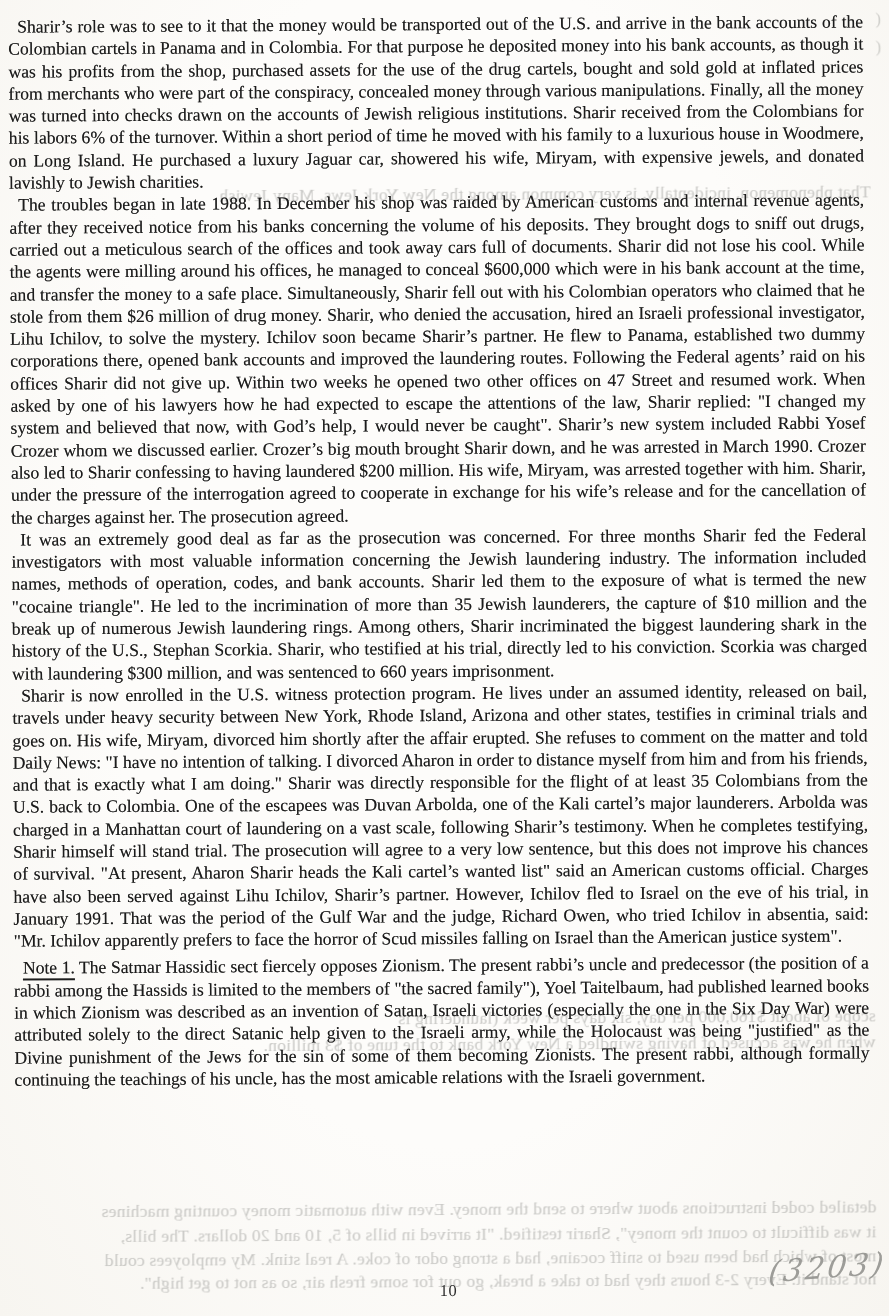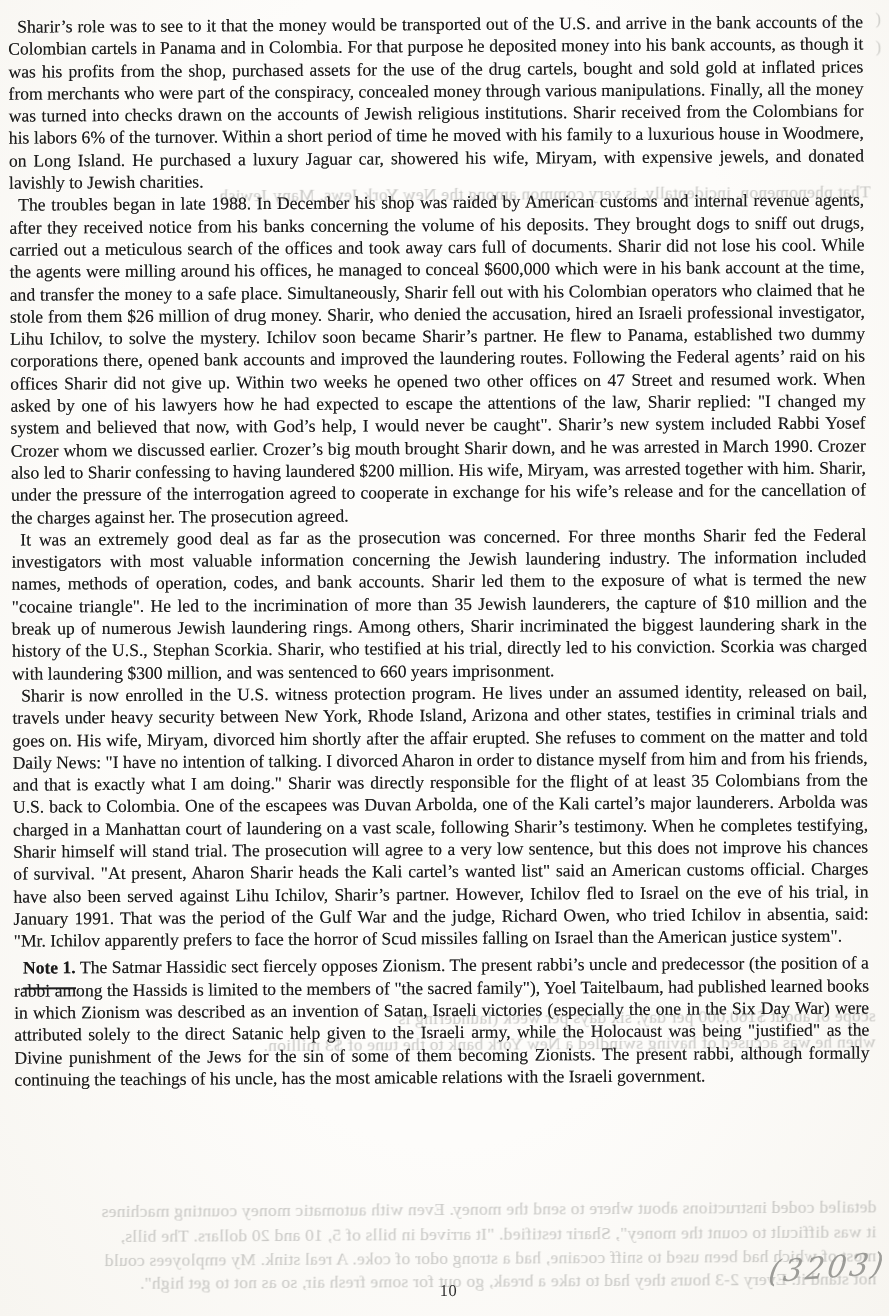--- a/index.html
+++ b/index.html
@@ -52,22 +52,21 @@
     text-shadow: 0 0 0.4px rgba(20,20,20,0.6);
   }
   .para {
     margin: 0;
     text-align: justify;
     text-indent: 9px;
   }
   .note { margin-top: 5px; }
   .note-label {
     border-bottom: 2.5px solid #1d1d1d;
-    padding-bottom: 10px;
-    font-weight: bold;
+    padding-bottom: 1px;
   }
   
   .page-number {
     position: absolute;
     left: 0;
     right: 0;
     top: 1281px;
     z-index: 2;
     text-align: center;
     font-size: 16.5px;

